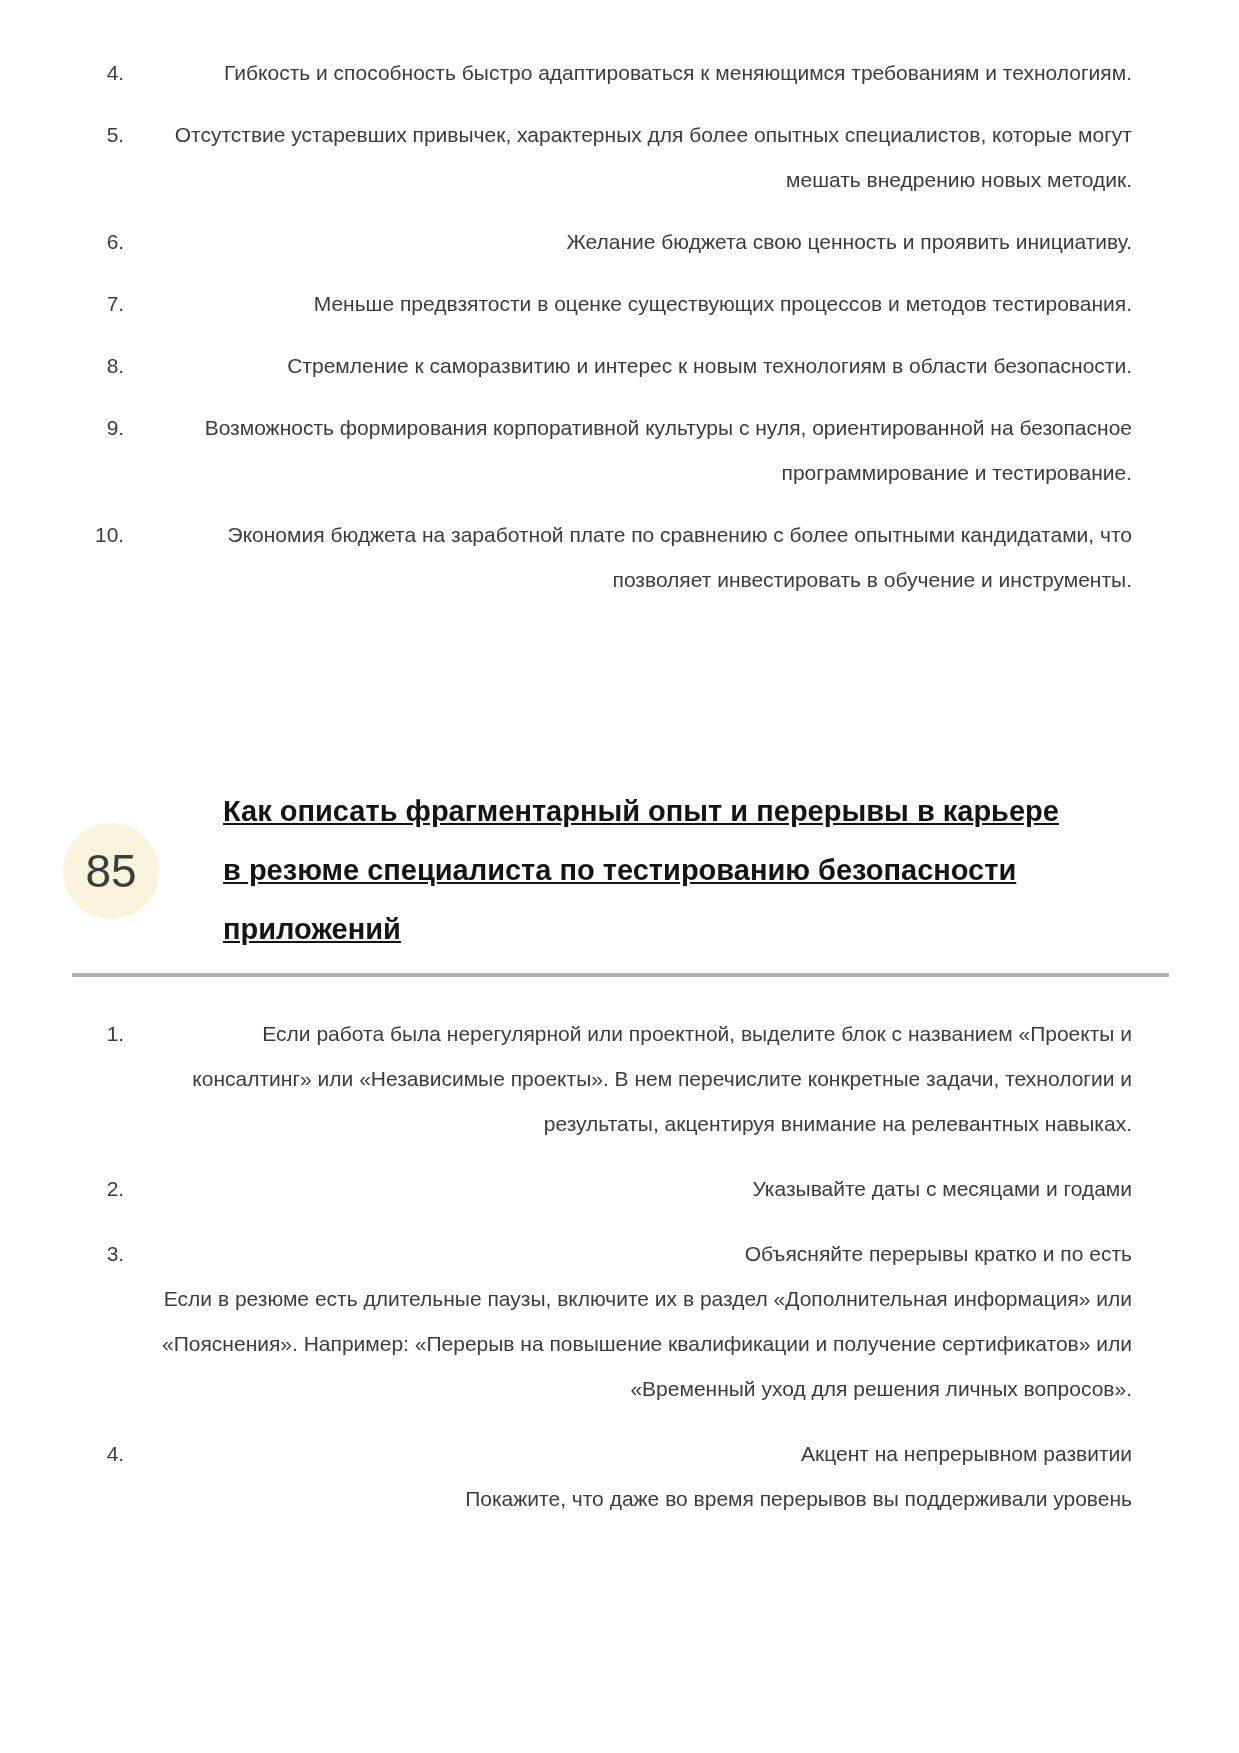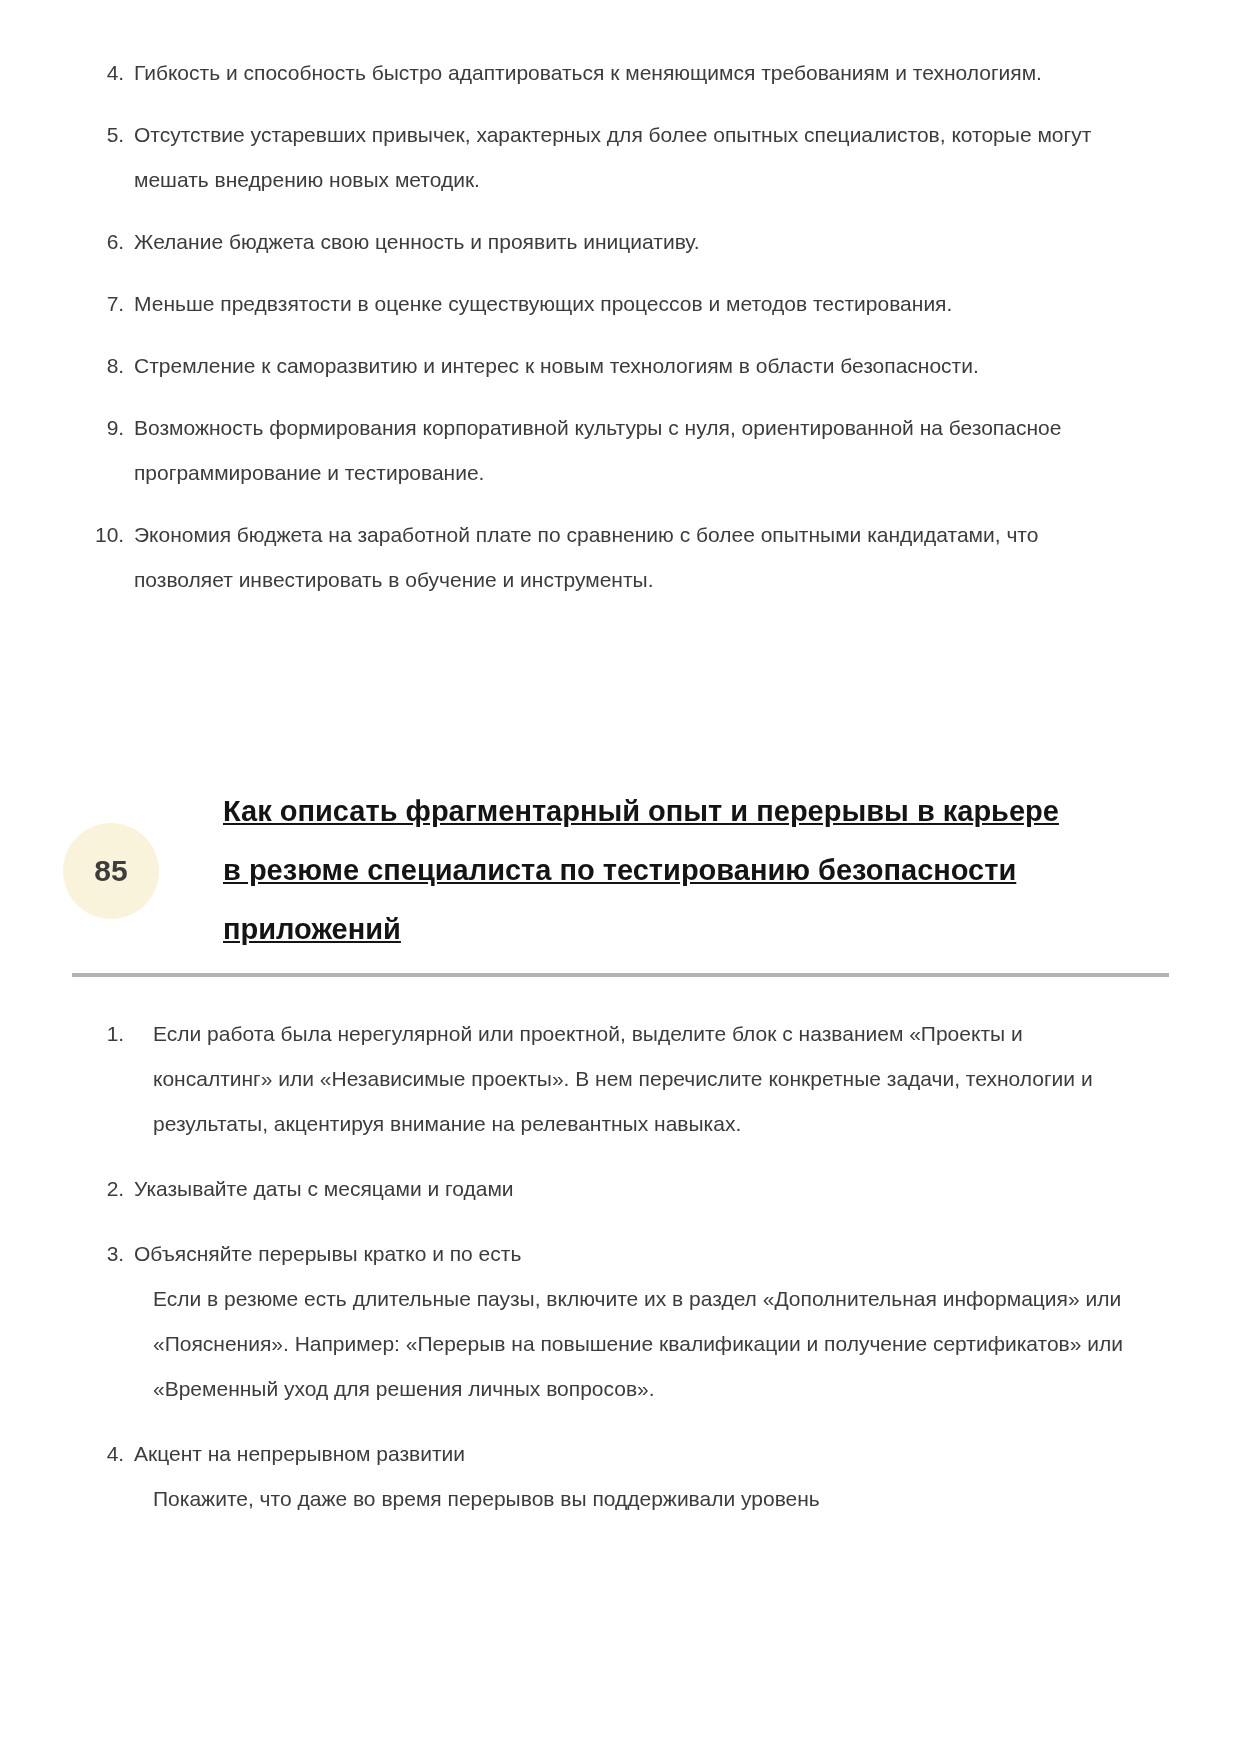--- a/index.html
+++ b/index.html
@@ -12,20 +12,21 @@
     font-family:"Liberation Sans", "DejaVu Sans", sans-serif;
     color:#3c3c3c;
   }
   .page {
     padding:50px 70px 0 72px;
   }
   ol {
     list-style:decimal outside;
     padding-left:58px;
     max-width:1060px;
+    text-align:right;
   }
   ol li {
     font-size:21px;
     line-height:45px;
     color:#3c3c3c;
     padding-left:4px;
   }
   ol li::marker {
     color:#3c3c3c;
     font-size:21px;
@@ -38,22 +39,22 @@
   }
   .badge {
     flex:0 0 96px;
     width:96px;
     height:96px;
     margin-left:-9px;
     border-radius:50%;
     display:flex;
     align-items:center;
     justify-content:center;
-    font-size:30px;
-    font-weight:700;
+    font-size:46px;
+    font-weight:400;
     line-height:1;
   }
   .section-title {
     margin-left:64px;
     width:845px;
     font-size:29px;
     font-weight:700;
     line-height:59px;
     color:#141414;
     text-decoration:underline;

